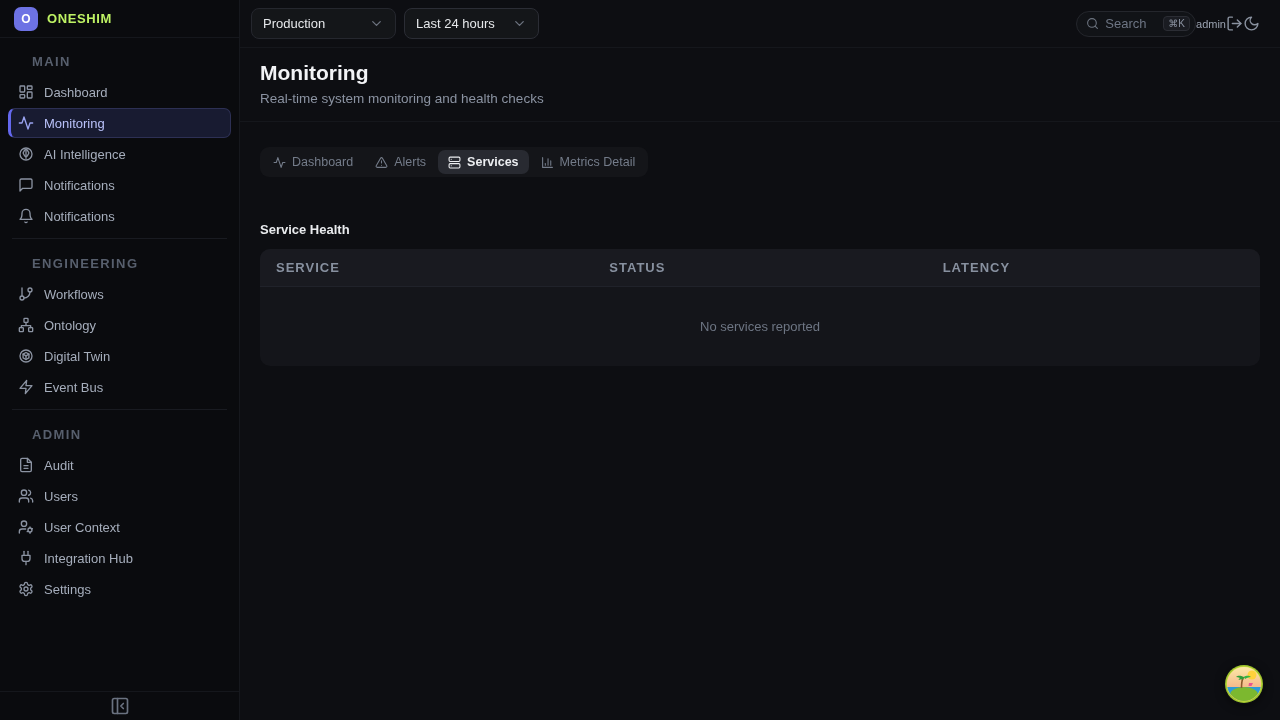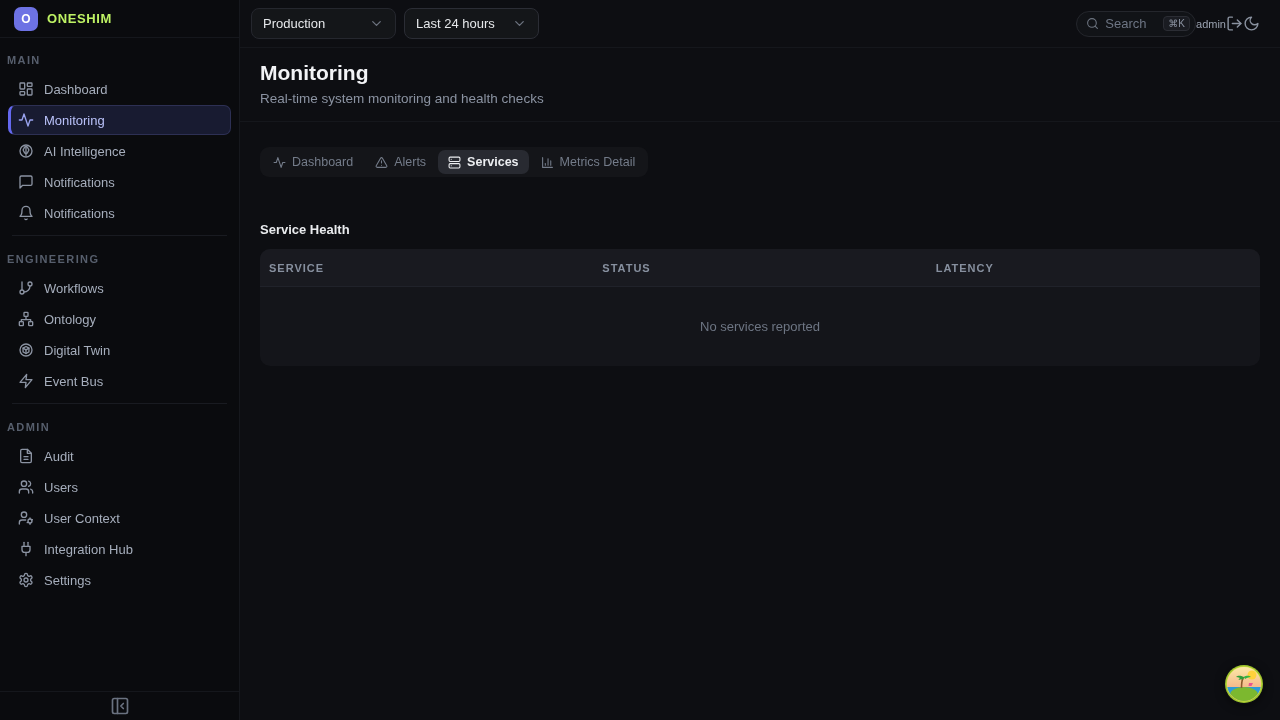--- a/index.html
+++ b/index.html
@@ -11,21 +11,21 @@
 
   
   .sidebar { width:240px; min-width:240px; height:720px; background:#0a0b0e;
     border-right:1px solid #16181d; display:flex; flex-direction:column; }
   .logo-row { height:38px; display:flex; align-items:center; gap:9px; padding:0 14px;
     border-bottom:1px solid #15171c; }
   .logo-mark { width:24px; height:24px; border-radius:7px; background:#6d72e4; color:#fff;
     display:flex; align-items:center; justify-content:center; font-size:12px; font-weight:bold; }
   .app-name { font-size:13px; font-weight:bold; letter-spacing:0.6px; color:#bef264; }
   .nav { flex:1; padding-top:6px; overflow:hidden; }
-  .section-label { padding:10px 7px 7px; font-size:11px; font-weight:bold; letter-spacing:1.4px;
+  .section-label { padding:10px 32px 7px; font-size:13px; font-weight:bold; letter-spacing:1.4px;
     text-transform:uppercase; color:#575f6d; }
   .nav-item { display:flex; align-items:center; gap:10px; height:30px; margin:1px 8px;
     padding:0 9px; border-radius:7px; font-size:13px; color:#a6aebc; cursor:pointer;
     border:1px solid transparent; }
   .nav-item .nav-ic { width:16px; height:16px; color:#8b93a2; flex:none; }
   .nav-item.active { background:#181b31; border:1px solid #2d3054; border-left:3px solid #6468ee;
     padding-left:7px; color:#b9c1f9; }
   .nav-item.active .nav-ic { color:#9aa3f0; }
   .nav-divider { height:1px; background:#191b21; margin:7px 12px; }
   .sidebar-footer { height:29px; border-top:1px solid #15171c; display:flex; align-items:center;
@@ -62,21 +62,21 @@
   .tabs { display:inline-flex; gap:2px; background:#141519; border-radius:9px; padding:3px; }
   .tab { display:flex; align-items:center; gap:6px; padding:5px 10px; border-radius:7px;
     font-size:12.5px; color:#747c8a; cursor:pointer; }
   .tab .t-ic { width:13px; height:13px; }
   .tab.active { background:#282a31; color:#eceef1; font-weight:bold; }
 
   .sh-heading { margin-top:45px; font-size:13px; font-weight:bold; color:#e9ebee; }
   .table-card { margin-top:12px; border-radius:10px; overflow:hidden; background:#14151a; }
   .table-head { display:grid; grid-template-columns:1fr 1fr 1fr; background:#191a20;
     border-bottom:1px solid #20222a; height:38px; align-items:center; }
-  .th { padding:0 9px; font-size:11px; font-weight:bold; letter-spacing:1px;
+  .th { padding:0 16px; font-size:13px; font-weight:bold; letter-spacing:1px;
     text-transform:uppercase; color:#87909f; }
   .table-empty { height:79px; display:flex; align-items:center; justify-content:center;
     font-size:13px; color:#6d7583; }
 
   .float-btn { position:absolute; right:16px; bottom:16px; width:40px; height:40px;
     border-radius:50%; cursor:pointer; box-shadow:0 2px 8px rgba(0,0,0,0.5); }
 </style>
 </head>
 <body>
 

